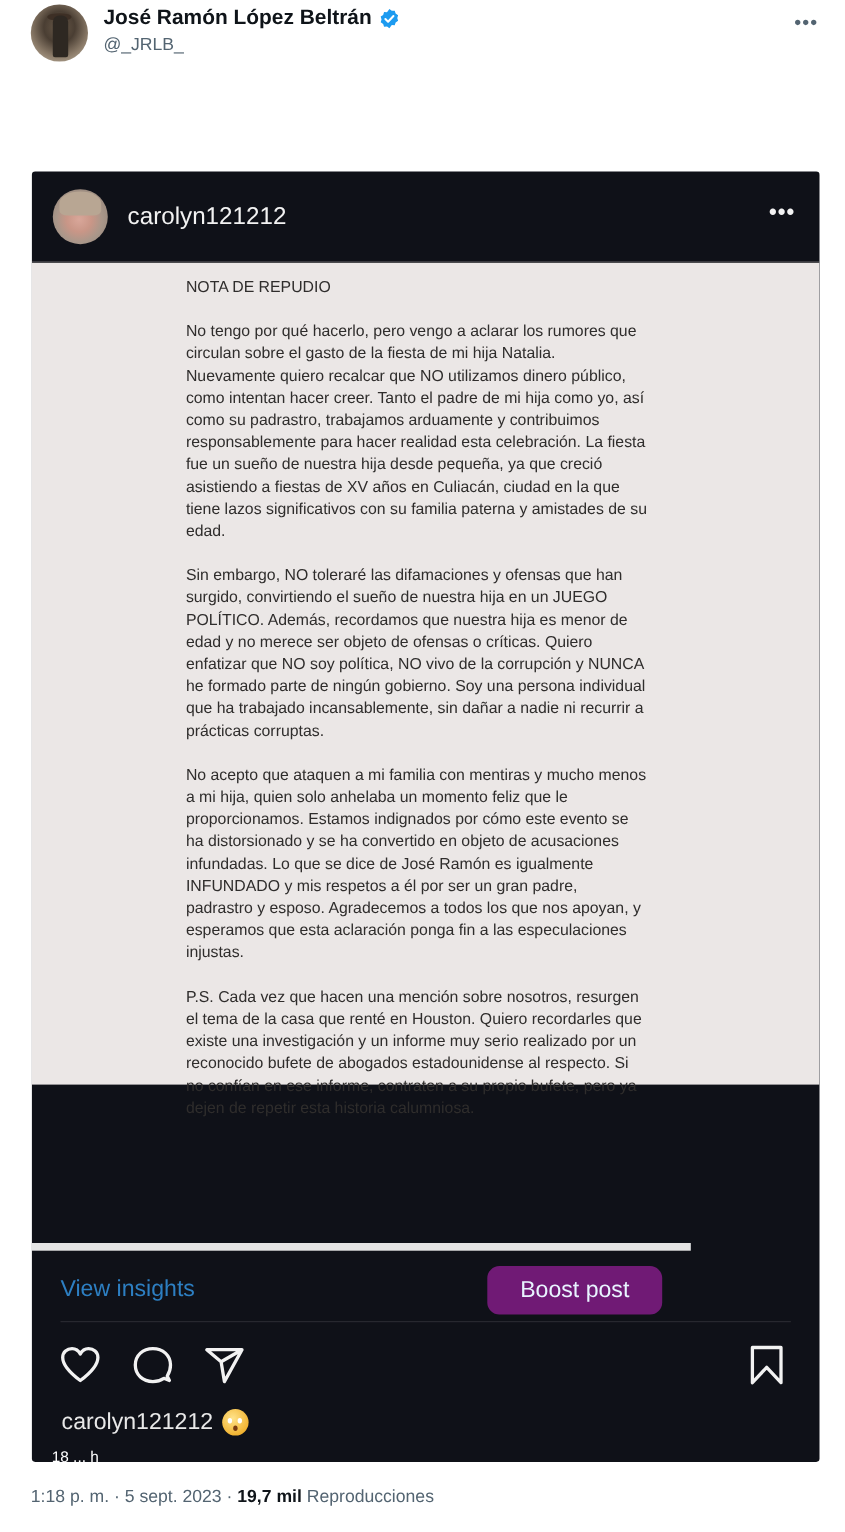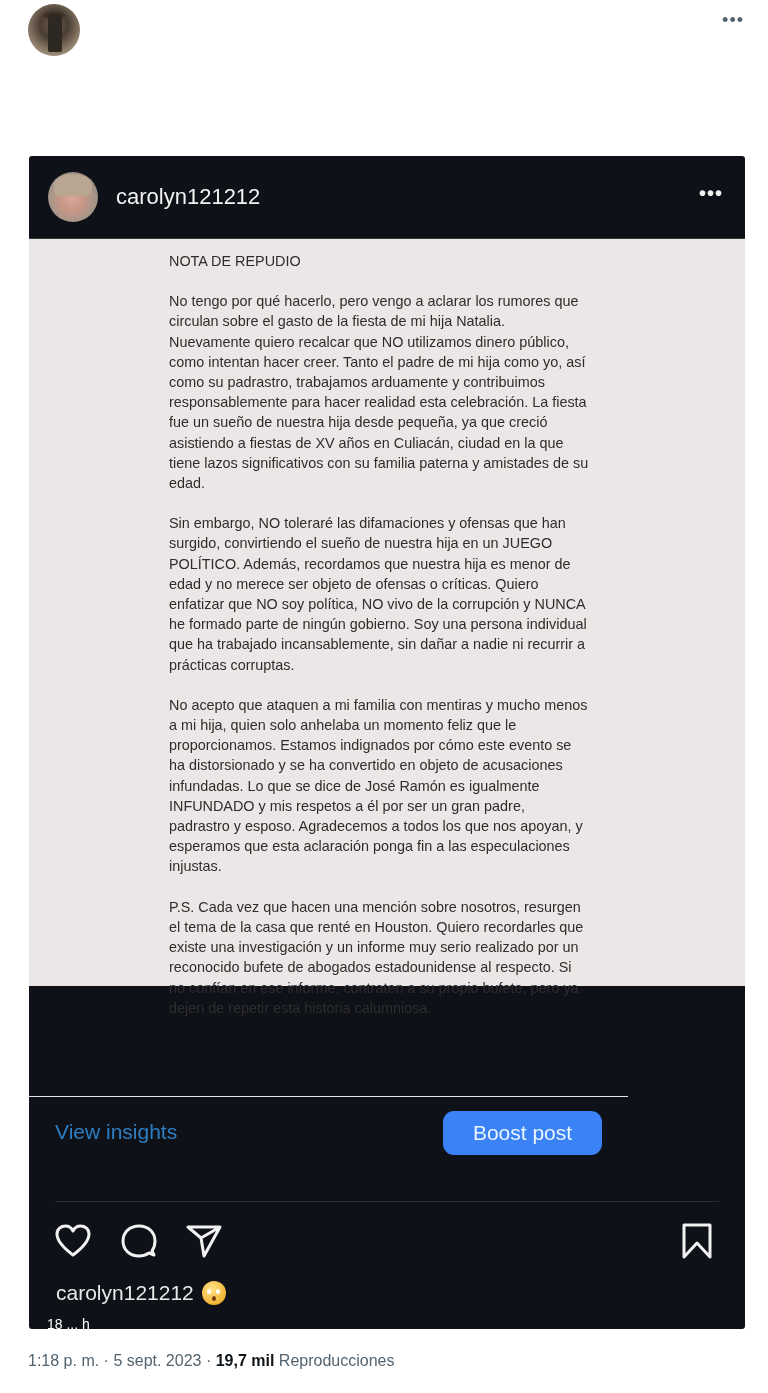--- a/index.html
+++ b/index.html
@@ -62,27 +62,27 @@
     }
     .note {
       position: absolute; left: 140px; top: 12px; width: 420px;
       font-size: 14.4px; line-height: 20.2px; color: #2f2d2c;
     }
     .note p { margin-bottom: 20px; }
     .note .title { margin-bottom: 20px; }
     .note .ps { margin-top: 8px; }
 
     .ig-actions-top {
-      position: absolute; left: 0; top: 940px; width: 599px; height: 70px;
-      border-top: 1px solid #e5e5e5;
+      position: absolute; left: 0; top: 974px; width: 599px; height: 70px;
+      border-top: 7px solid #e5e5e5;
     }
     .insights { position: absolute; left: 26px; top: 23px; font-size: 21px; color: #2d7fc2; cursor: pointer; }
     .boost {
       position: absolute; right: 26px; top: 14px; width: 159px; height: 44px;
-      background: #3b82f6; border-radius: 11px; color: #e8f4ff; font-size: 21px;
+      background: #701a75; border-radius: 11px; color: #e8f4ff; font-size: 21px;
       display: flex; align-items: center; justify-content: center; cursor: pointer;
     }
     .divider { position: absolute; left: 26px; right: 26px; top: 1045px; height: 1px; background: #2b2c32; }
 
     .icon-row { position: absolute; left: 0; top: 1065px; width: 716px; height: 50px; }
     .ic { position: absolute; top: 0; width: 40px; height: 40px; cursor: pointer; }
     .ic svg { width: 100%; height: 100%; }
     .ig-caption { position: absolute; left: 27px; top: 1125px; font-size: 21px; color: #e8e8e8; display: flex; align-items: center; gap: 8px; }
     .emoji {
       width: 24px; height: 24px; border-radius: 50%;
@@ -99,20 +99,30 @@
   </style>
 </head>
 <body>
 
 <div class="tweet">
 
   <div class="t-header">
     <div class="t-avatar">
       <div class="hat"></div>
       <div class="fig"></div>
+    </div>
+    <div class="t-names">
+      <div class="t-name-row">
+        <span class="t-name">José Ramón López Beltrán</span>
+        <svg class="verified" viewBox="0 0 24 24">
+          <path fill="#1d9bf0" d="M12 1.5l2.6 1.9 3.2-.2 1 3.1 2.7 1.8-.9 3.1.9 3.1-2.7 1.8-1 3.1-3.2-.2L12 22.5l-2.6-1.9-3.2.2-1-3.1-2.7-1.8.9-3.1-.9-3.1 2.7-1.8 1-3.1 3.2.2z"></path>
+          <path fill="none" stroke="#fff" stroke-width="2.2" stroke-linecap="round" stroke-linejoin="round" d="M7.6 12.3l3 3 5.8-6.2"></path>
+        </svg>
+      </div>
+      <div class="t-handle">@_JRLB_</div>
     </div>
     <div class="t-more">•••</div>
   </div>
 
 
   <div class="ig-card">
     <div class="ig-top">
       <div class="ig-avatar"></div>
       <span class="ig-user">carolyn121212</span>
       <span class="ig-more">•••</span>

